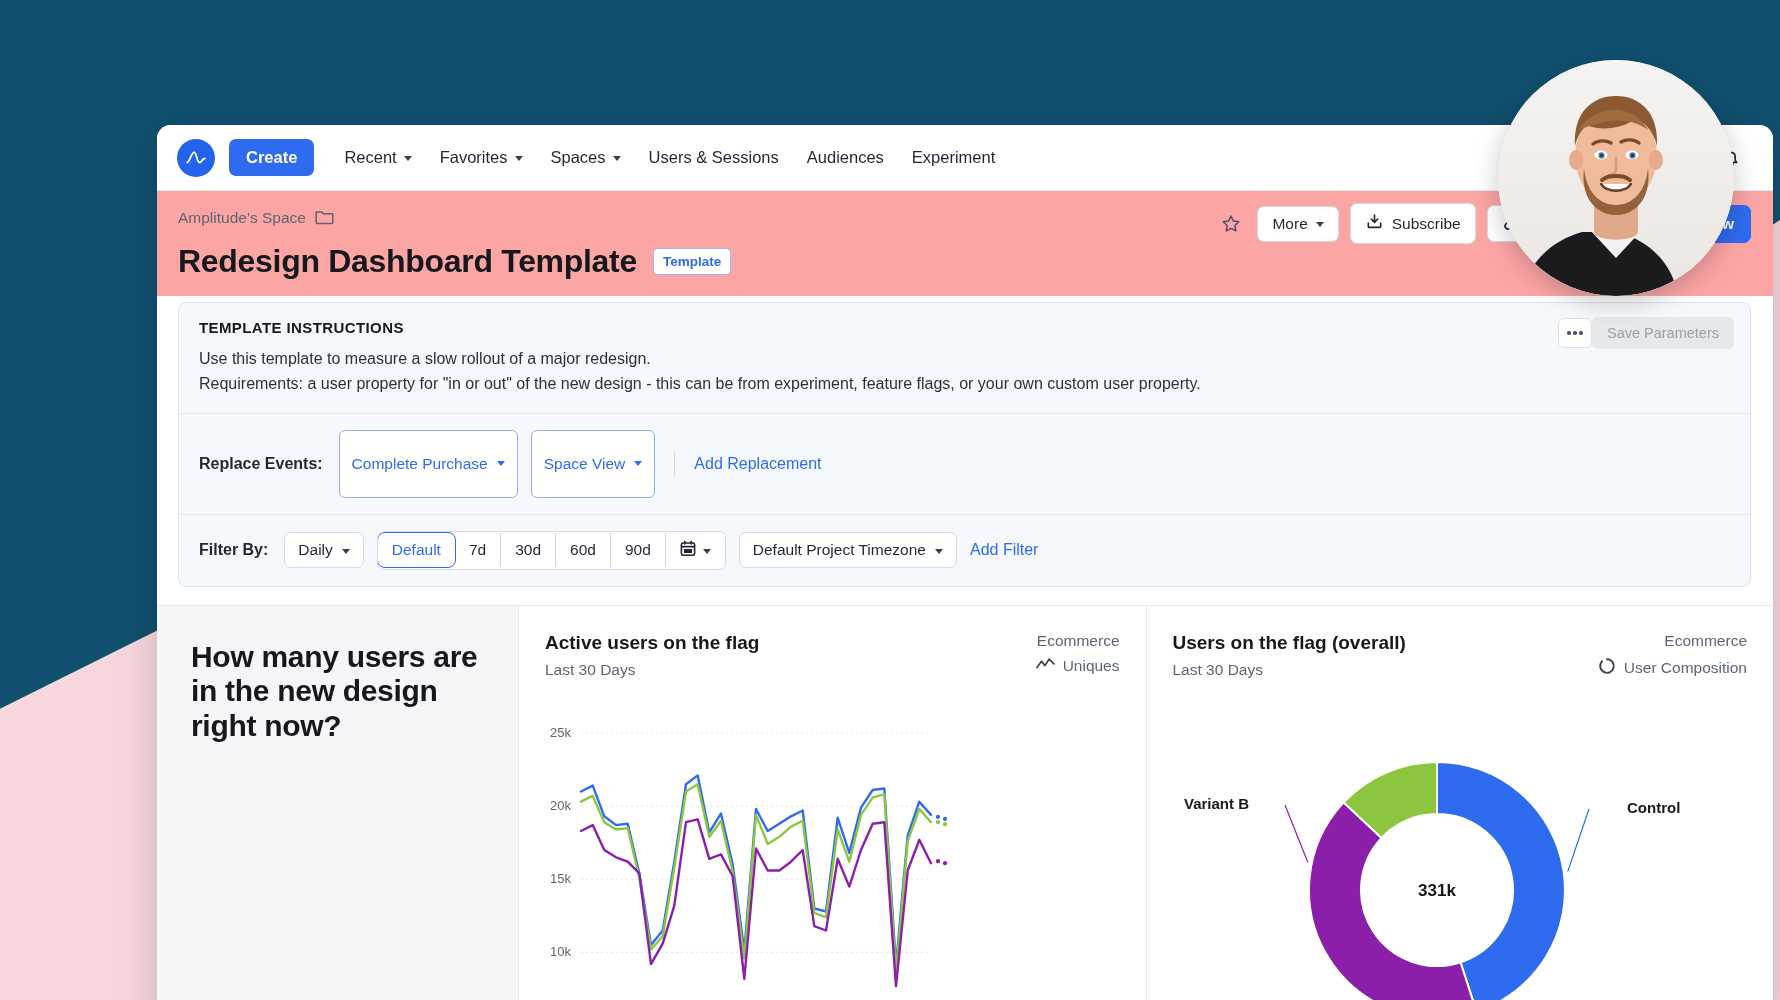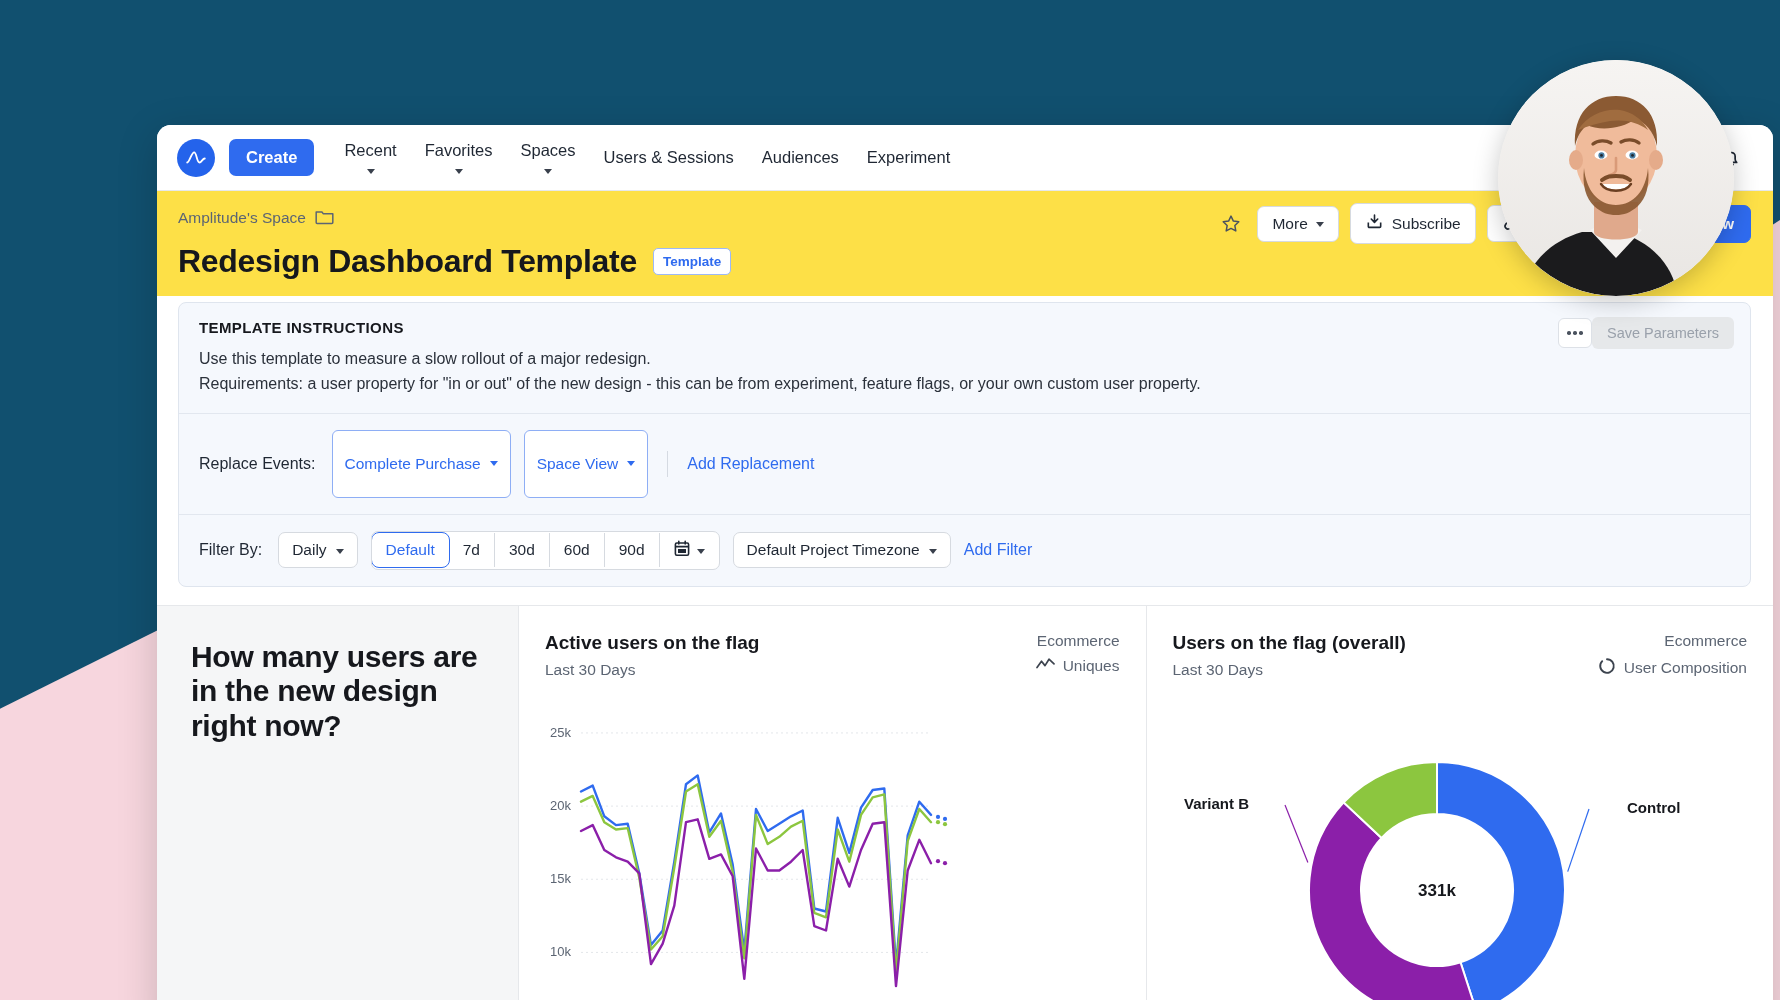--- a/index.html
+++ b/index.html
@@ -48,38 +48,38 @@
     flex: 0 0 auto; margin-right: 14px;
   }
   #create-button {
     background: #2f6bef; color: #fff; font-size: 16.5px; font-weight: 600;
     padding: 9px 17px; border-radius: 7px; border: none; cursor: pointer;
     margin-right: 16px; font-family: inherit;
   }
   .nav-item {
     display: flex; align-items: center; gap: 7px;
     font-size: 16.5px; color: #1f2733; padding: 8px 14px;
-    cursor: pointer; white-space: nowrap; flex-direction: column;
+    cursor: pointer; white-space: nowrap;
   }
   .chev { display:inline-block; width:0;height:0;
     border-left:4.5px solid transparent;border-right:4.5px solid transparent;
     border-top:5.5px solid #39404c; margin-top:2px; }
   #nav-spacer { flex: 1 1 auto; }
   #ask-item {
     display:flex; align-items:center; gap:7px; color:#2f6bef;
     font-size:16.5px; font-weight:600; cursor:pointer; margin-right: 18px;
   }
   .nav-icon-btn {
     width: 40px; height: 40px; display:flex; align-items:center; justify-content:center;
     cursor:pointer; color:#1f2733;
   }
 
   
   #page-header {
-    background: #fde047; padding: 14px 28px 16px 21px; position: relative;
+    background: #fca5a5; padding: 14px 28px 16px 21px; position: relative;
   }
   #breadcrumb-row { display:flex; align-items:center; gap:9px; height:26px; }
   #breadcrumb-label { font-size: 15.5px; color:#5c6573; }
   #title-row { display:flex; align-items:center; gap:16px; margin-top:12px; }
   #page-title { font-size: 32px; font-weight: 600; color:#16181d; letter-spacing:-0.3px; }
   #template-badge {
     font-size: 13.5px; font-weight: 600; color:#2f6bef;
     border:1px solid #9db9f6; border-radius:5px; padding:5px 9px; background:#fff;
   }
   #header-actions {
@@ -122,21 +122,21 @@
   }
   #kebab-button i { width:3.5px;height:3.5px;border-radius:50%;background:#4a525e; display:block;}
   #save-parameters-button {
     background:#e6e8ea; color:#9aa1ab; border:none; border-radius:6px;
     padding:8px 15px; font-size:14.5px; font-family:inherit; cursor:default;
   }
   .param-row {
     display:flex; align-items:center; gap:13px;
     padding: 16px 20px; border-top:1px solid #e2e7ef;
   }
-  .param-label { font-size:16px; font-weight:400; color:#1f2733; margin-right:3px; }
+  .param-label { font-size:16px; font-weight:700; color:#1f2733; margin-right:3px; }
   .pill-blue {
     display:flex; align-items:center; gap:9px;
     border:1px solid #8eaef5; background:#fff; color:#2f6bef;
     border-radius:6px; padding:24px 12px; font-size:15.5px; cursor:pointer;
   }
   .chev-blue { width:0;height:0;border-left:4.5px solid transparent;border-right:4.5px solid transparent;
     border-top:5.5px solid #2f6bef; }
   .vdiv { width:1px; height:26px; background:#d5dae2; margin:0 6px; }
   .link-blue { color:#2f6bef; font-size:16px; cursor:pointer; }
   .pill-white {

